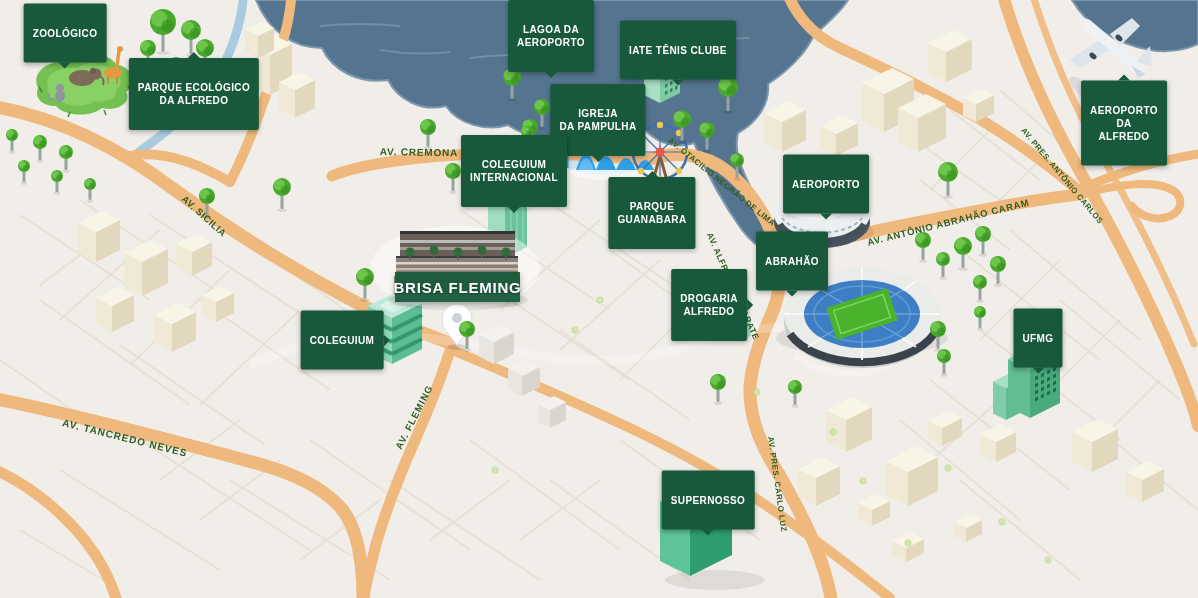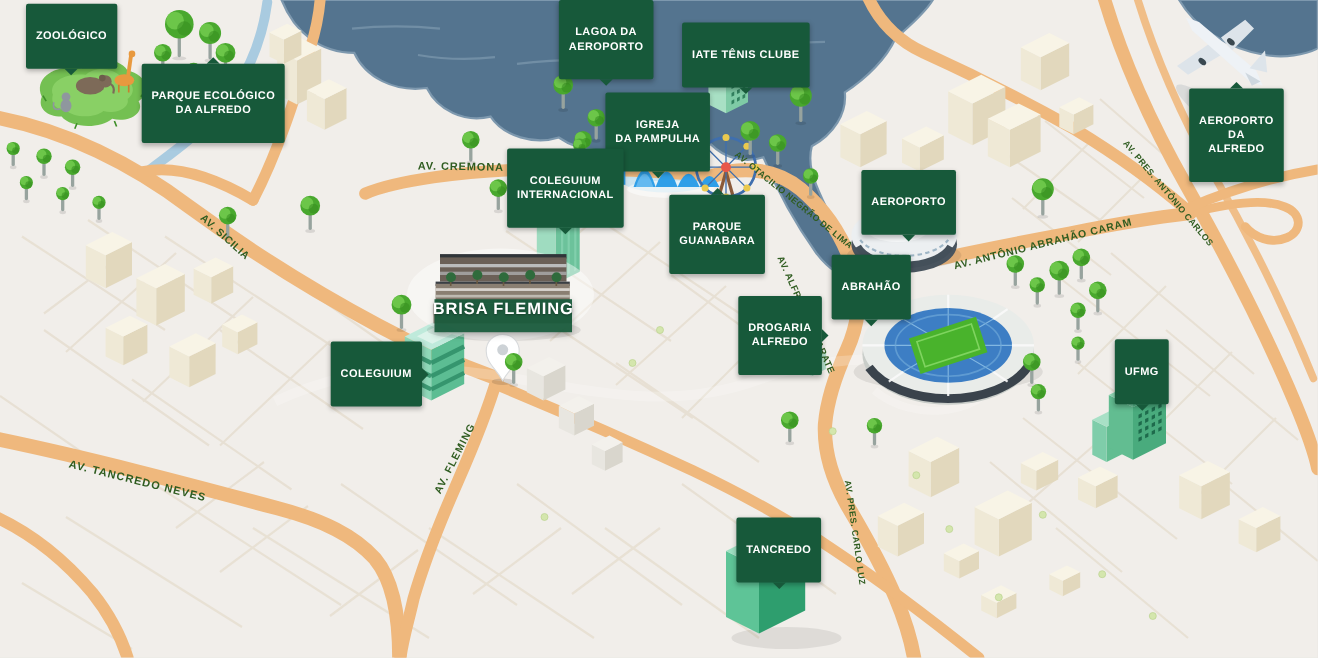--- a/index.html
+++ b/index.html
@@ -10,21 +10,21 @@
         font-size:10px;font-weight:bold;line-height:1.3;letter-spacing:.4px;text-align:center;
         padding:23px 9px;border-radius:2px;white-space:pre-line;z-index:30;
         box-shadow:0 2px 5px rgba(0,0,0,.28);}
   .chip::after{content:"";position:absolute;width:0;height:0;border:6px solid transparent;}
   .pt-b::after{top:100%;left:50%;margin-left:-6px;border-top-color:#17593a;border-bottom-width:0;}
   .pt-t::after{bottom:100%;left:50%;margin-left:-6px;border-bottom-color:#17593a;border-top-width:0;}
   .pt-r::after{left:100%;top:50%;margin-top:-6px;border-left-color:#17593a;border-right-width:0;}
   .rl{position:absolute;color:#2f5c20;font-weight:bold;white-space:nowrap;
       transform-origin:0 0;z-index:20;}
   .banner{position:absolute;left:395px;top:272px;width:125px;height:30px;
-          background:rgba(22,88,57,.93);display:flex;justify-content:center;
+          background:rgba(22,88,57,.93);display:flex;align-items:center;justify-content:center;
           z-index:25;box-shadow:0 2px 6px rgba(0,0,0,.3);}
   .banner span{color:#fff;font-weight:bold;font-size:15px;letter-spacing:.8px;white-space:nowrap;
                text-shadow:0 1px 2px rgba(0,0,0,.35);}
 </style>
 </head>
 <body>
 
 <div class="map">
 
 <svg class="base" width="1198" height="598" viewBox="0 0 1198 598">
@@ -757,18 +757,18 @@
   <div class="chip pt-t" style="left:652px;top:213px"><span>PARQUE
 GUANABARA</span></div>
   <div class="chip pt-b" style="left:514px;top:171px"><span>COLEGUIUM
 INTERNACIONAL</span></div>
   <div class="chip pt-b" style="left:826px;top:184px"><span>AEROPORTO</span></div>
   <div class="chip pt-b" style="left:792px;top:261px"><span>ABRAHÃO</span></div>
   <div class="chip pt-r" style="left:342px;top:340px"><span>COLEGUIUM</span></div>
   <div class="chip pt-r" style="left:709px;top:305px"><span>DROGARIA
 ALFREDO</span></div>
   <div class="chip pt-b" style="left:1038px;top:338px"><span>UFMG</span></div>
-  <div class="chip pt-b" style="left:708px;top:500px"><span>TANCREDO</span></div>
+  <div class="chip pt-b" style="left:708px;top:500px"><span>SUPERNOSSO</span></div>
 
   <div class="banner">
     <span>BRISA FLEMING</span>
   </div>
 </div>
 
 </body></html>

